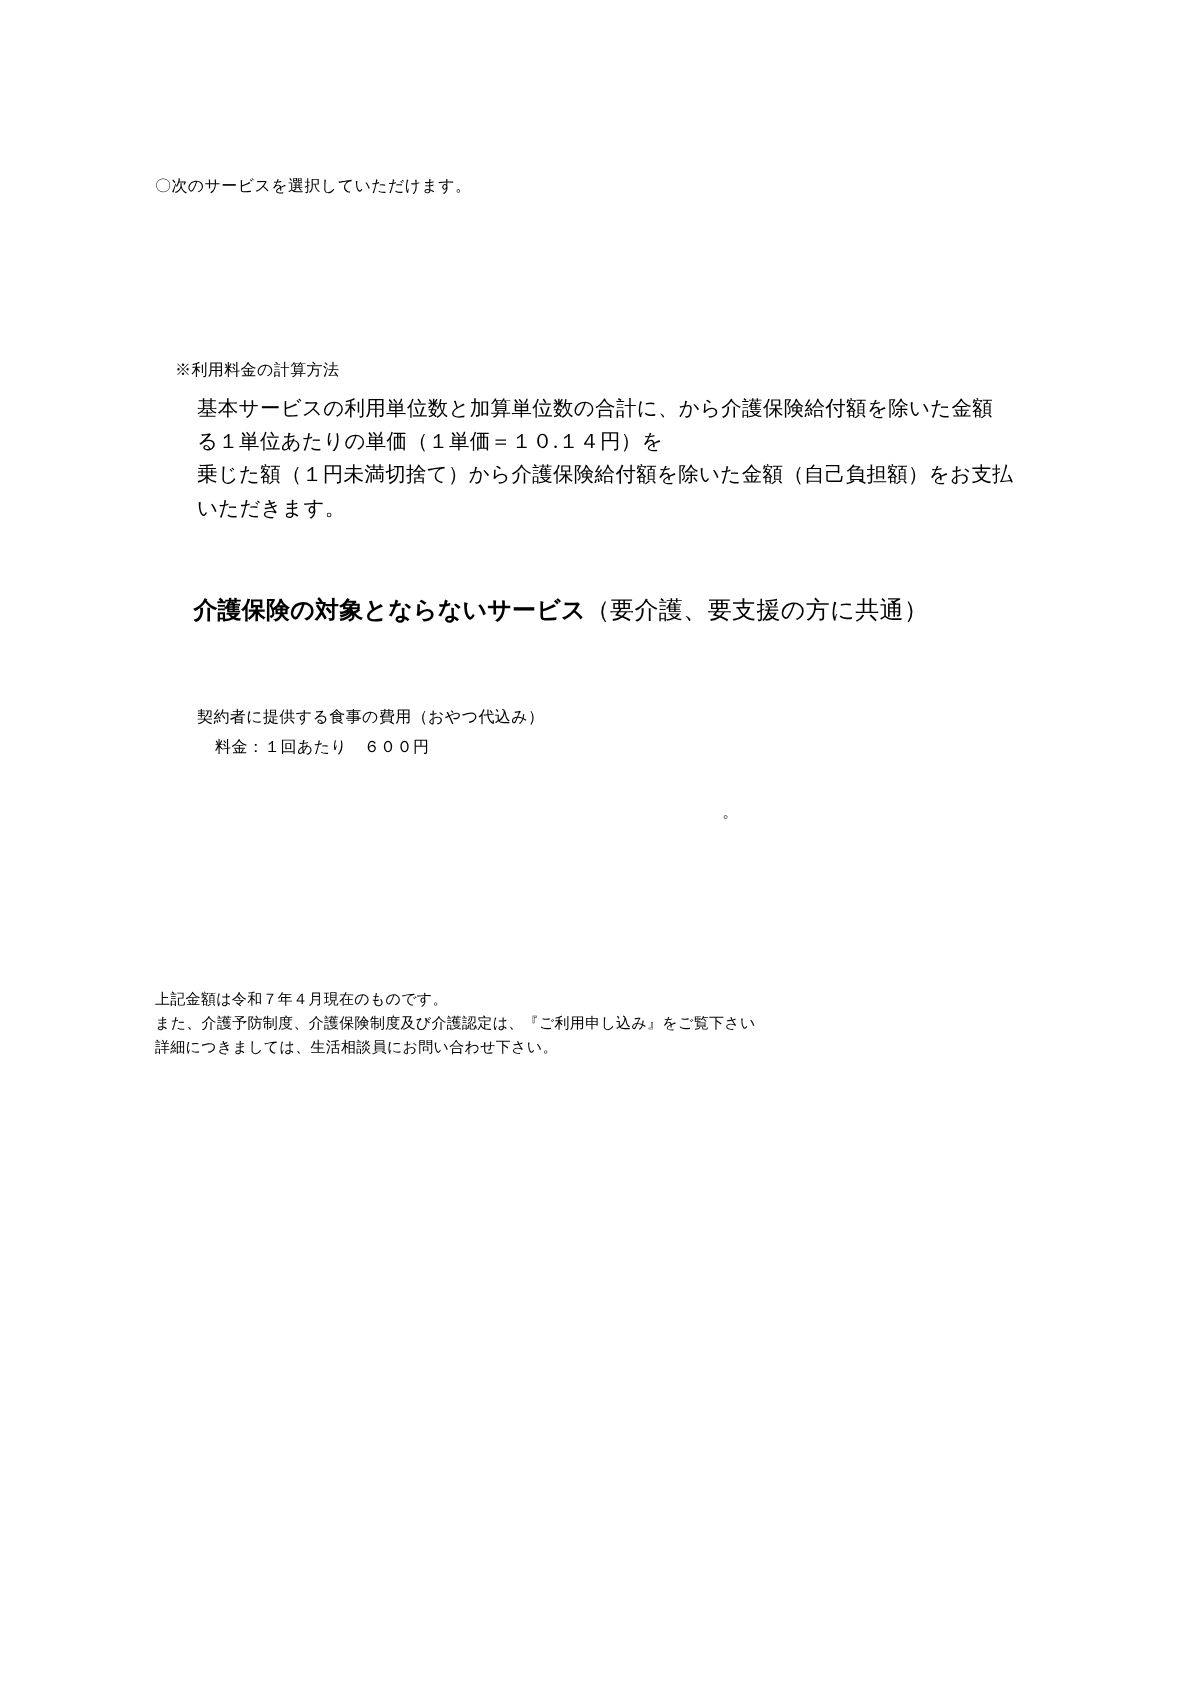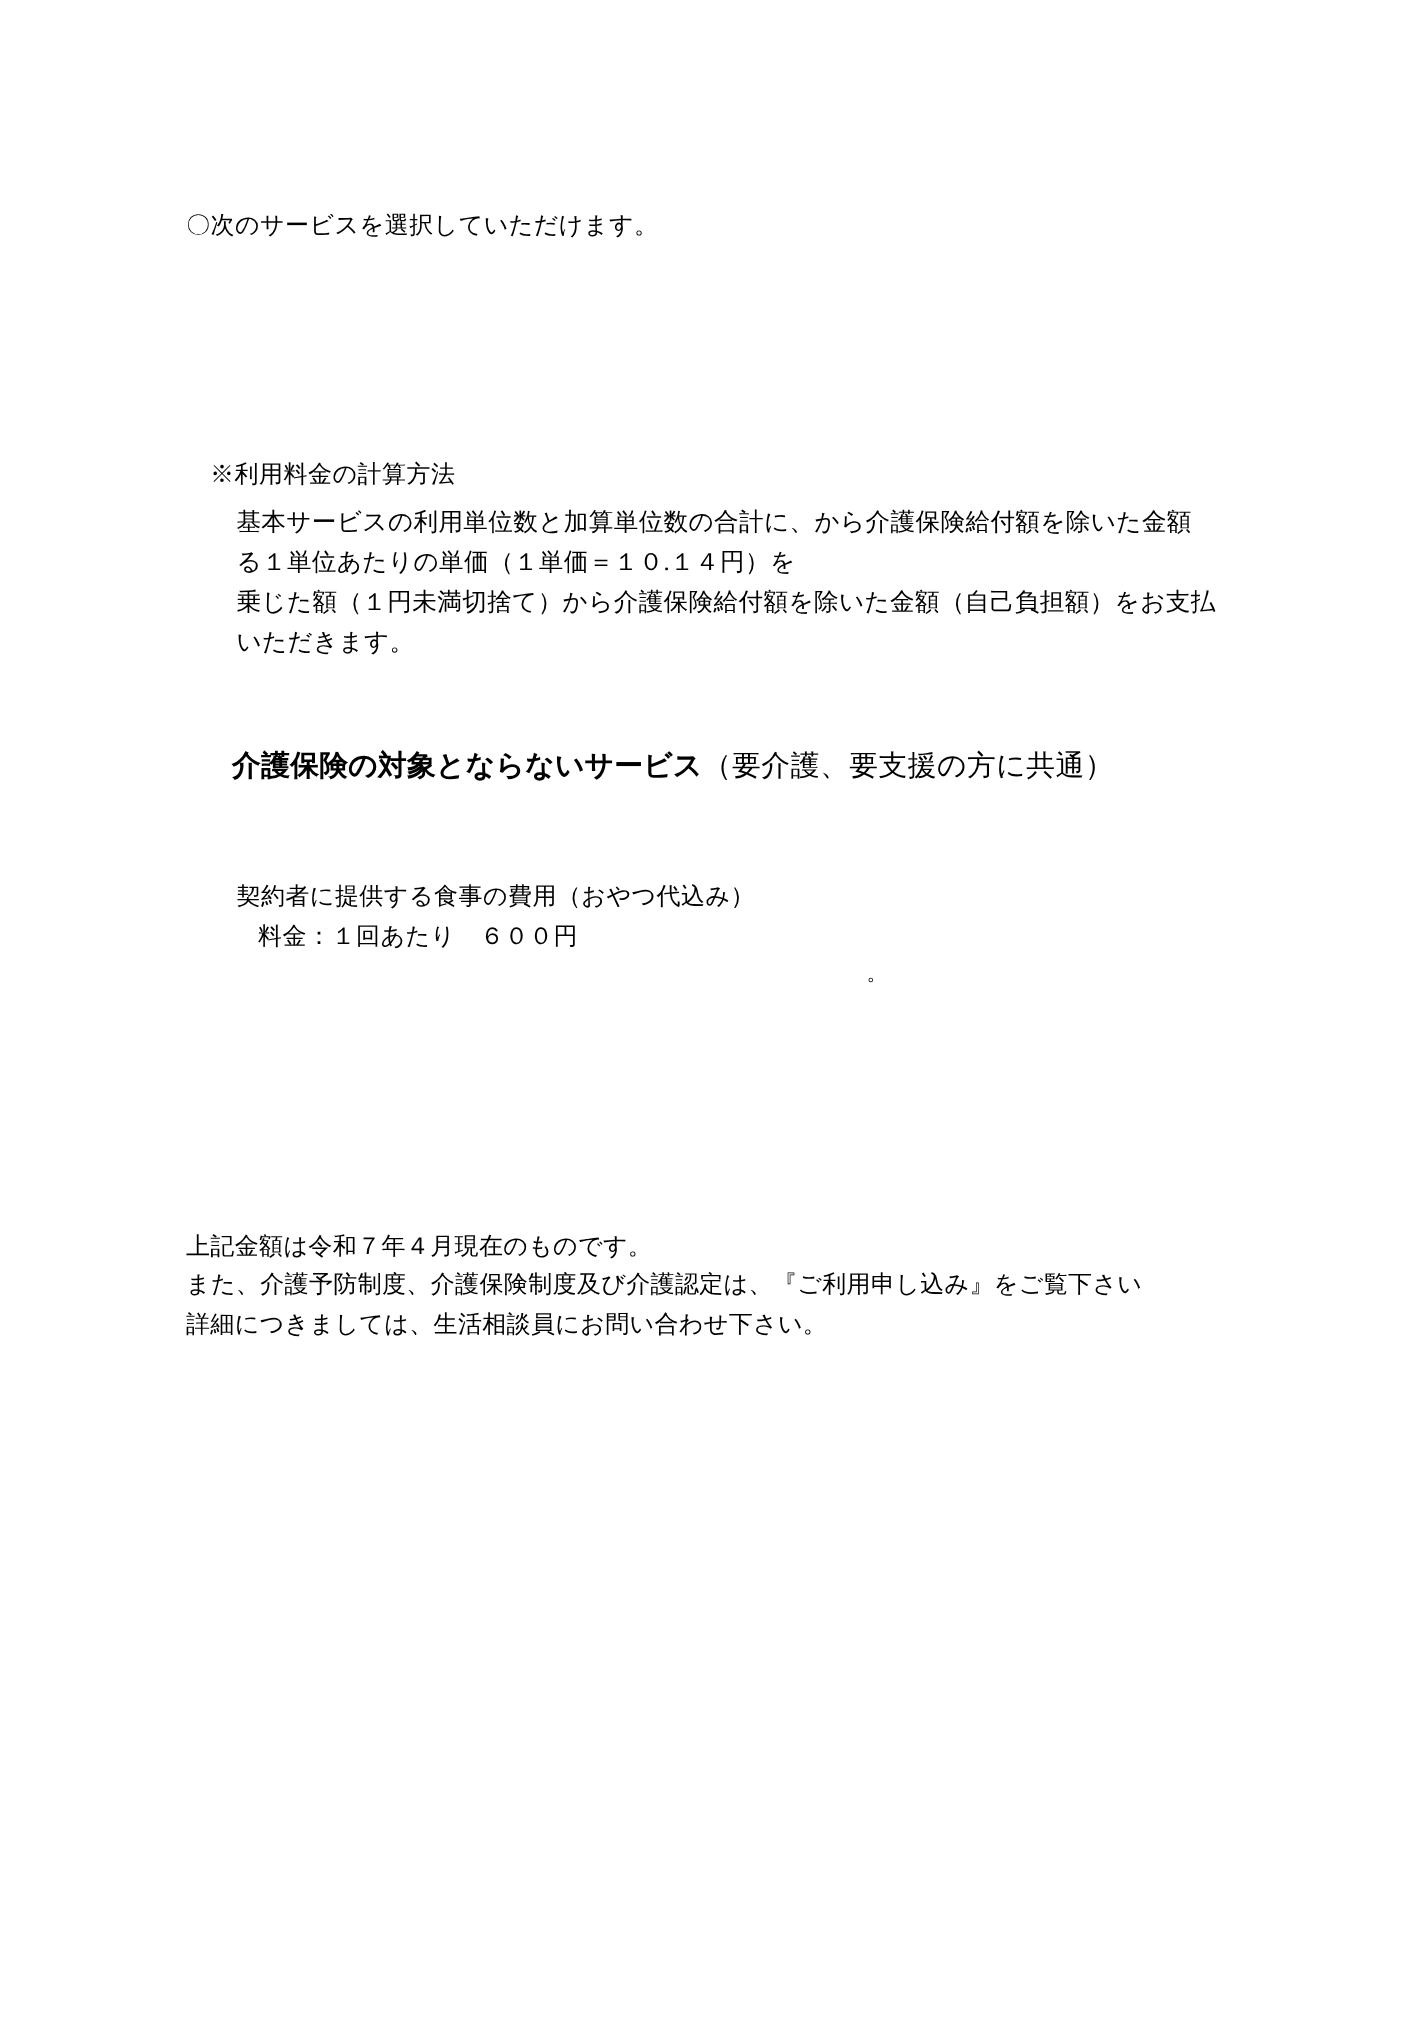--- a/index.html
+++ b/index.html
@@ -19,38 +19,38 @@
     overflow: hidden;
     box-sizing: border-box;
   }
   .doc-body {
     position: absolute;
     left: 155px;
     top: 178px;
     width: 900px;
   }
   .line {
-    font-size: 20px;
+    font-size: 16px;
     line-height: 1.0;
     letter-spacing: 0.4px;
     white-space: pre;
   }
   .para {
     margin: 0;
   }
   .block {
     margin: 0;
   }
   
   .gap-xl { height: 168px; }
   .gap-lg { height: 64px; }
   .gap-md { height: 42px; }
   .gap-xs { height: 14px; }
 
-  .indent-1 { padding-left: 20px; margin-top: 20px; }
+  .indent-1 { padding-left: 20px; }
   .indent-2 { padding-left: 42px; }
   .indent-3 { padding-left: 60px; }
   .bold { font-weight: bold; }
 
   .heading-row {
     font-size: 24px;
     letter-spacing: 0.4px;
     white-space: pre;
   }
   .heading-row .bold {
@@ -61,21 +61,21 @@
   .calc-para {
     font-size: 20.5px;
     line-height: 1.62;
     letter-spacing: 0.3px;
     width: 860px;
   }
   .calc-para .l { display: block; white-space: pre; }
   .footer-note .l {
     display: block;
     white-space: pre;
-    font-size: 20px;
+    font-size: 15px;
     line-height: 1.62;
     letter-spacing: 0.3px;
   }
   .stray-mark {
     position: absolute;
     left: 722px;
     top: 800px;
     font-size: 17px;
     color: #000;
   }

